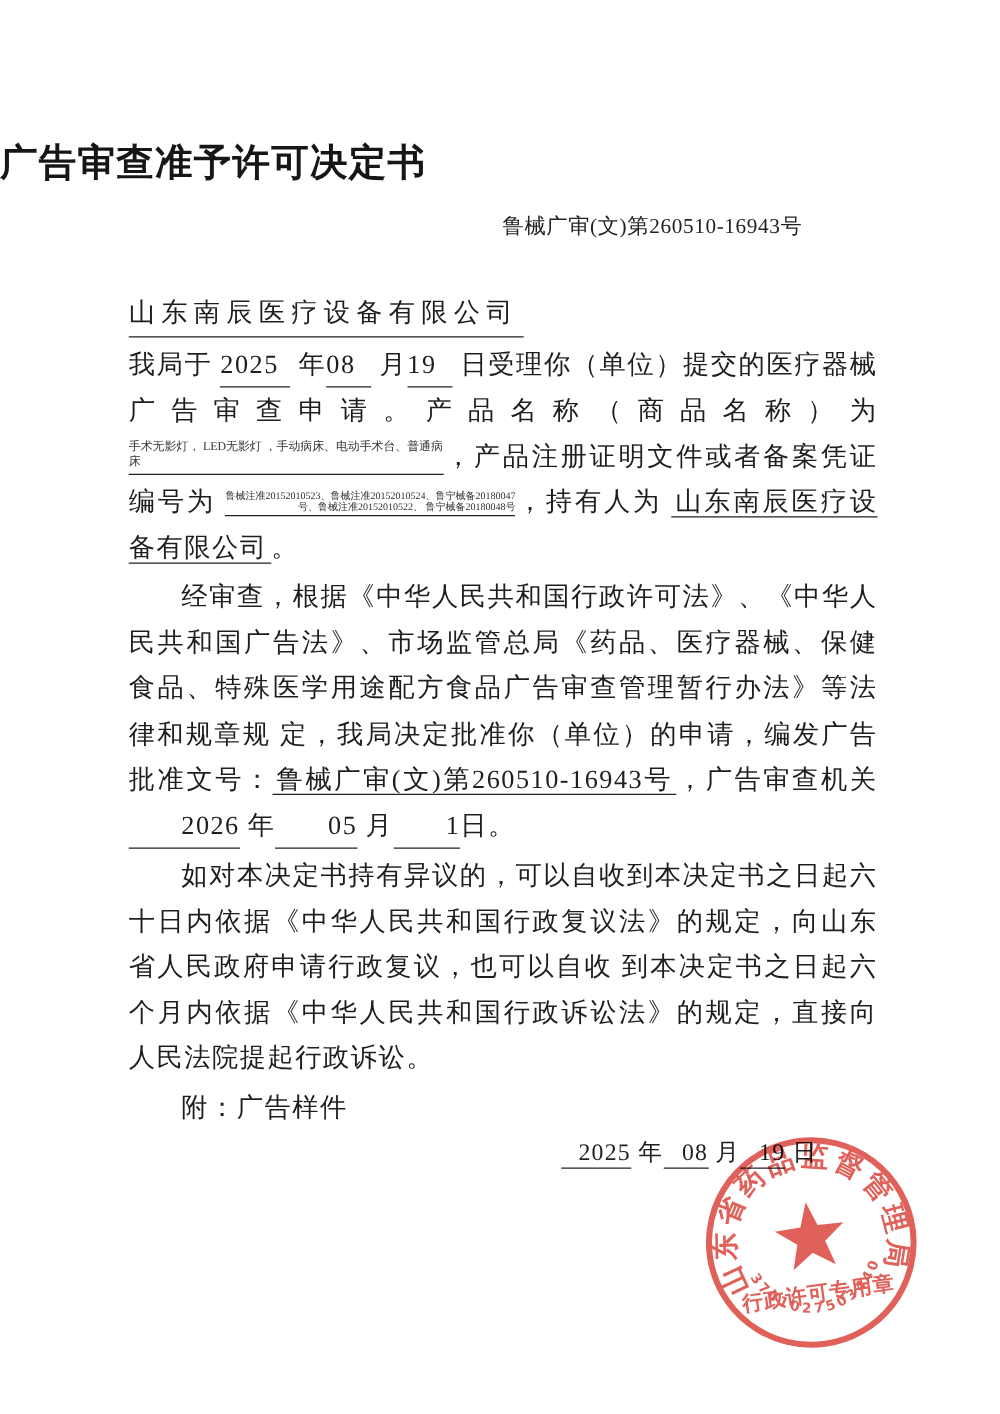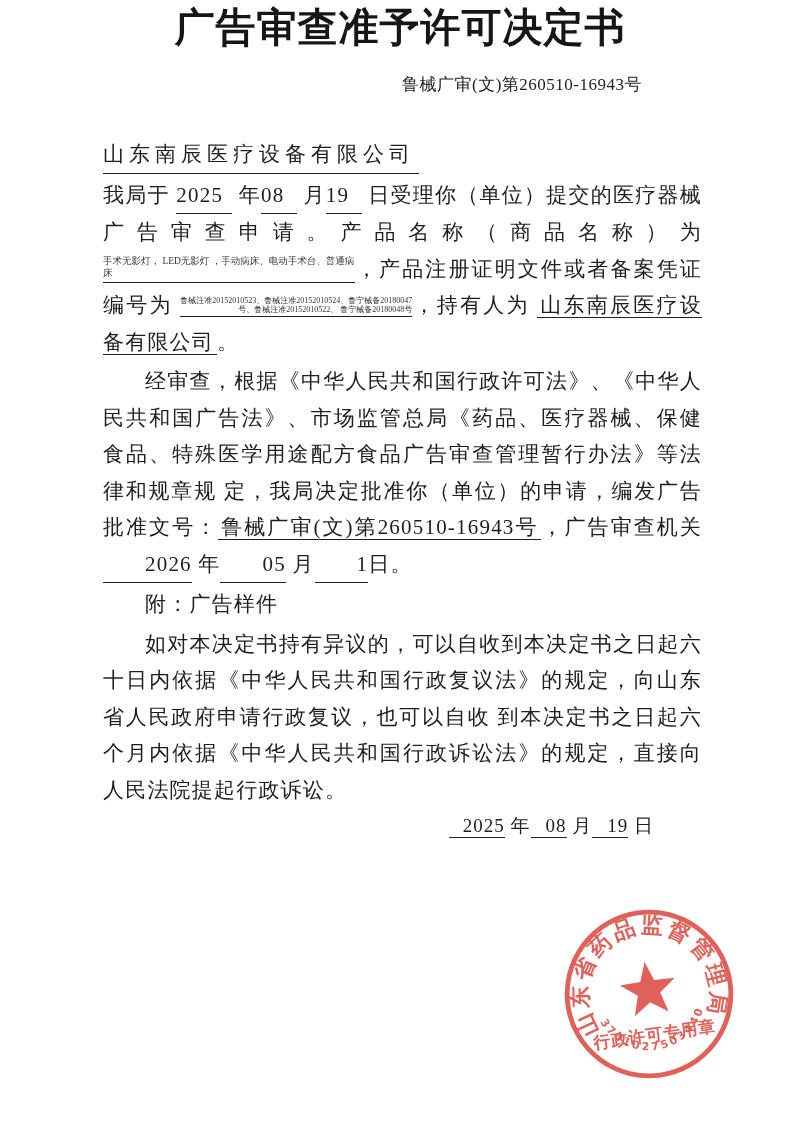--- a/index.html
+++ b/index.html
@@ -7,22 +7,22 @@
   .page {
     position: relative;
     width: 800px;
     height: 1131px;
     background: #ffffff;
     overflow: hidden;
     font-family: "Liberation Serif", "DejaVu Serif", serif;
     color: #1e1e1e;
   }
   .title {
-    text-align: center;
-    font-size: 40px;
+    padding-top: 110px;
+    font-size: 30px;
     font-weight: bold;
     letter-spacing: 1px;
     color: #161616;
   }
   .doc-number {
     margin-top: 18px;
     text-align: right;
     padding-right: 158px;
     font-size: 17px;
     letter-spacing: 0.5px;
@@ -108,23 +108,23 @@
   <div class="doc-number">鲁械广审(文)第260510-16943号</div>
 
   <div class="body-text">
 
     <p class="para"><span class="recipient">山东南辰医疗设备有限公司</span></p>
 
     <p class="para"><span>我局于</span> <span class="blank blank-year">2025</span> <span>年</span><span class="blank blank-md">08</span> <span>月</span><span class="blank blank-md">19</span> <span>日受理你（单位）提交的医疗器械广告审查申请。产品名称（商品名称）为</span> <span class="blank blank-product">手术无影灯， LED无影灯 ，手动病床、电动手术台、普通病床</span><span>，产品注册证明文件或者备案凭证编号为</span> <span class="blank blank-reg"><span style="display:block">鲁械注准20152010523、鲁械注准20152010524、鲁宁械备20180047</span><span style="display:block">号、鲁械注准20152010522、 鲁宁械备20180048号</span></span><span>，持有人为</span> <span class="u">山东南辰医疗设备有限公司</span><span>。</span></p>
 
     <p class="para indent"><span>经审查，根据《中华人民共和国行政许可法》、《中华人民共和国广告法》、市场监管总局《药品、医疗器械、保健食品、特殊医学用途配方食品广告审查管理暂行办法》等法律和规章规 定，我局决定批准你（单位）的申请，编发广告批准文号：</span><span class="u">鲁械广审(文)第260510-16943号</span><span>，广告审查机关</span> <span class="blank blank-year">2026</span> <span>年</span><span class="blank blank-md">05</span> <span>月</span><span class="blank blank-md">1</span><span>日。</span></p>
 
+    <p class="para indent">如对本决定书持有异议的，可以自收到本决定书之日起六十日内依据《中华人民共和国行政复议法》的规定，向山东省人民政府申请行政复议，也可以自收 到本决定书之日起六个月内依据《中华人民共和国行政诉讼法》的规定，直接向人民法院提起行政诉讼。</p>
+
     <p class="para indent">附：广告样件</p>
-
-    <p class="para indent">如对本决定书持有异议的，可以自收到本决定书之日起六十日内依据《中华人民共和国行政复议法》的规定，向山东省人民政府申请行政复议，也可以自收 到本决定书之日起六个月内依据《中华人民共和国行政诉讼法》的规定，直接向人民法院提起行政诉讼。</p>
 
   </div>
 
 
   <div class="signature-date"><span class="blank blank-year">2025</span> <span>年</span><span class="blank blank-md">08</span> <span>月</span><span class="blank blank-md">19</span> <span>日</span></div>
 
   <div class="seal-wrap">
     <svg width="176" height="176" viewBox="0 0 200 200">
       <defs>
         <path id="sealTopArc" d="M 39.4,135 A 70,70 0 1 1 160.6,135" fill="none"></path>

